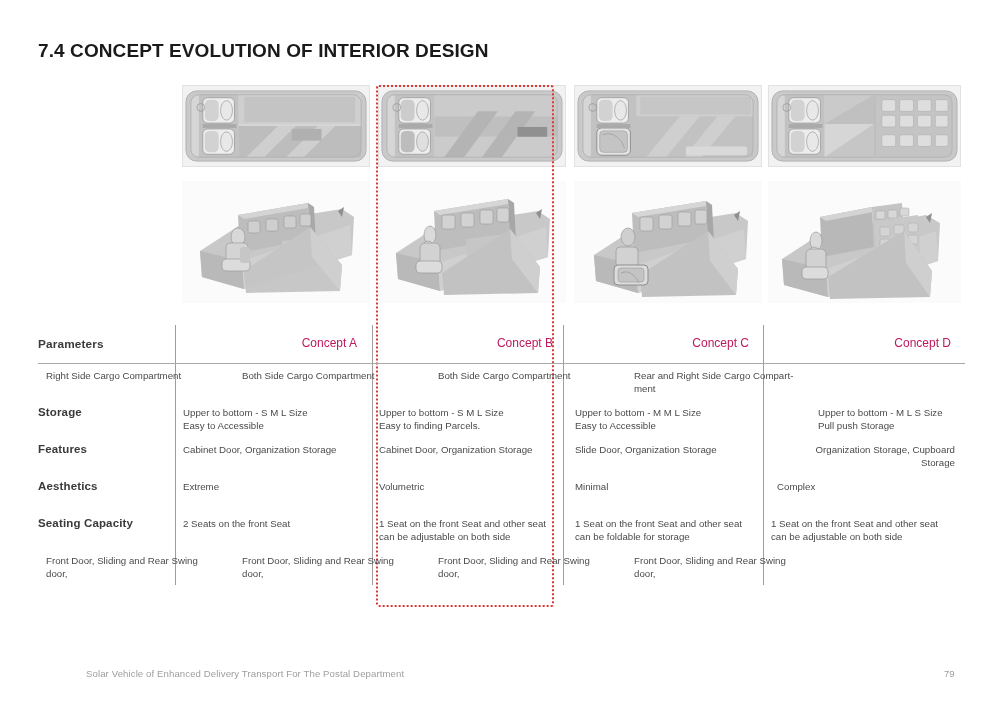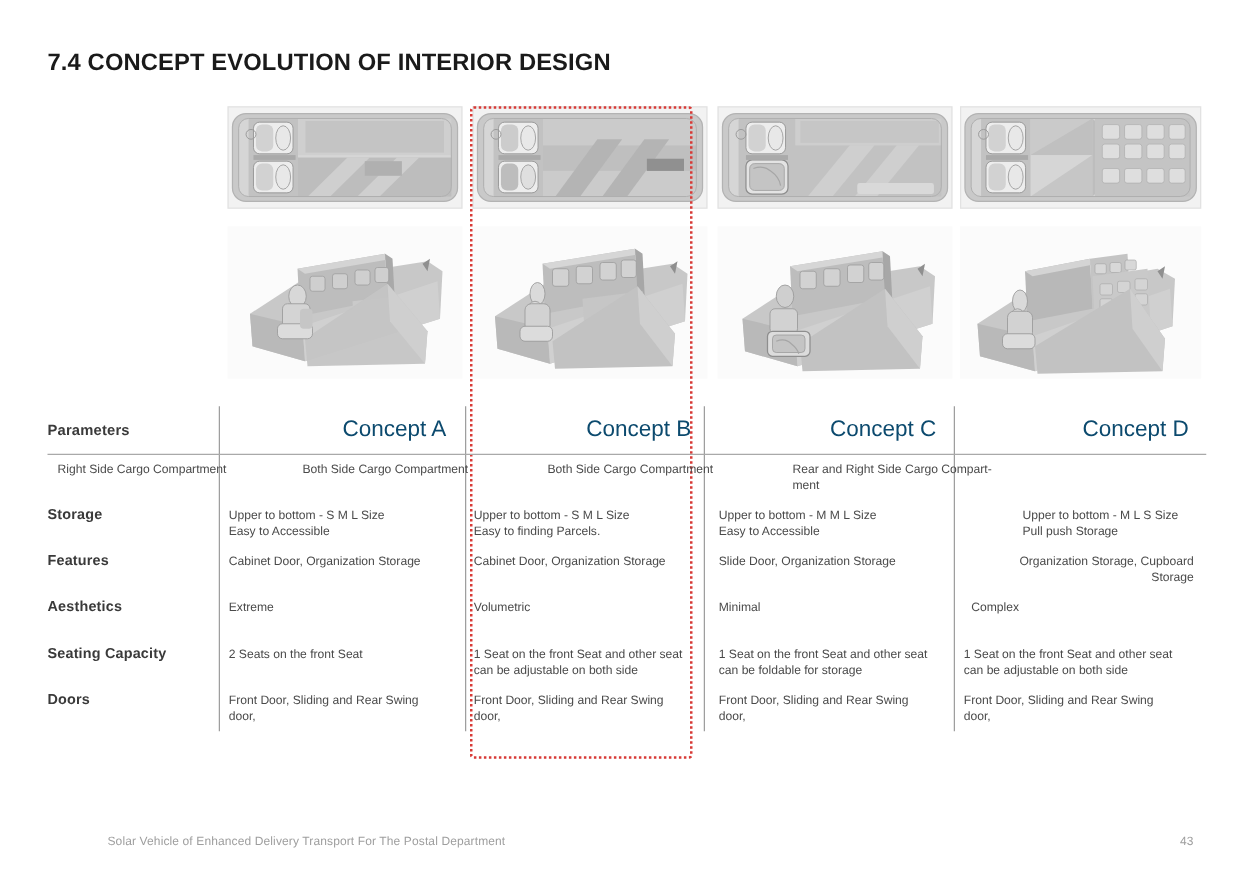--- a/index.html
+++ b/index.html
@@ -115,23 +115,23 @@
   }
   .cell-val.last { flex: 0 0 202px; width: 202px; }
 
   
   #header-row {
     height: 38px;
     align-items: center;
   }
   #header-row .cell-val {
     text-align: right;
-    font-size: 18px;
+    font-size: 12px;
     font-weight: normal;
-    color: #0c4a6e;
+    color: #be185d;
     padding-right: 14px;
     padding-left: 12px;
   }
   #header-row .cell-label {
     font-size: 11.8px;
   }
 
   .body-row { height: 37px; }
   .body-row .cell-label { padding-top: 6px; }
   .body-row .cell-val { padding-top: 6px; }
@@ -457,26 +457,25 @@
     <div class="cell cell-val" style="white-space: pre-line;">2 Seats on the front Seat</div>
     <div class="cell cell-val" style="white-space: pre-line;">1 Seat on the front Seat and other seat
 can be adjustable on both side</div>
     <div class="cell cell-val" style="white-space: pre-line;">1 Seat on the front Seat and other seat
 can be foldable for storage</div>
     <div class="cell cell-val last" style="white-space: pre-line;">1 Seat on the front Seat and other seat
 can be adjustable on both side</div>
   </div>
 
   <div class="grid-row body-row">
-    <div class="cell cell-label">Doors</div>
     <div class="cell cell-val" style="white-space: pre-line;">Front Door, Sliding and Rear Swing
 door,</div>
     <div class="cell cell-val" style="white-space: pre-line;">Front Door, Sliding and Rear Swing
 door,</div>
     <div class="cell cell-val" style="white-space: pre-line;">Front Door, Sliding and Rear Swing
 door,</div>
     <div class="cell cell-val last" style="white-space: pre-line;">Front Door, Sliding and Rear Swing
 door,</div>
   </div>
 </div>
 
 <div id="footer-caption">Solar Vehicle of Enhanced Delivery Transport For The Postal Department</div>
-<div id="footer-pagenum">43</div>
+<div id="footer-pagenum">79</div>
 
 </body></html>

